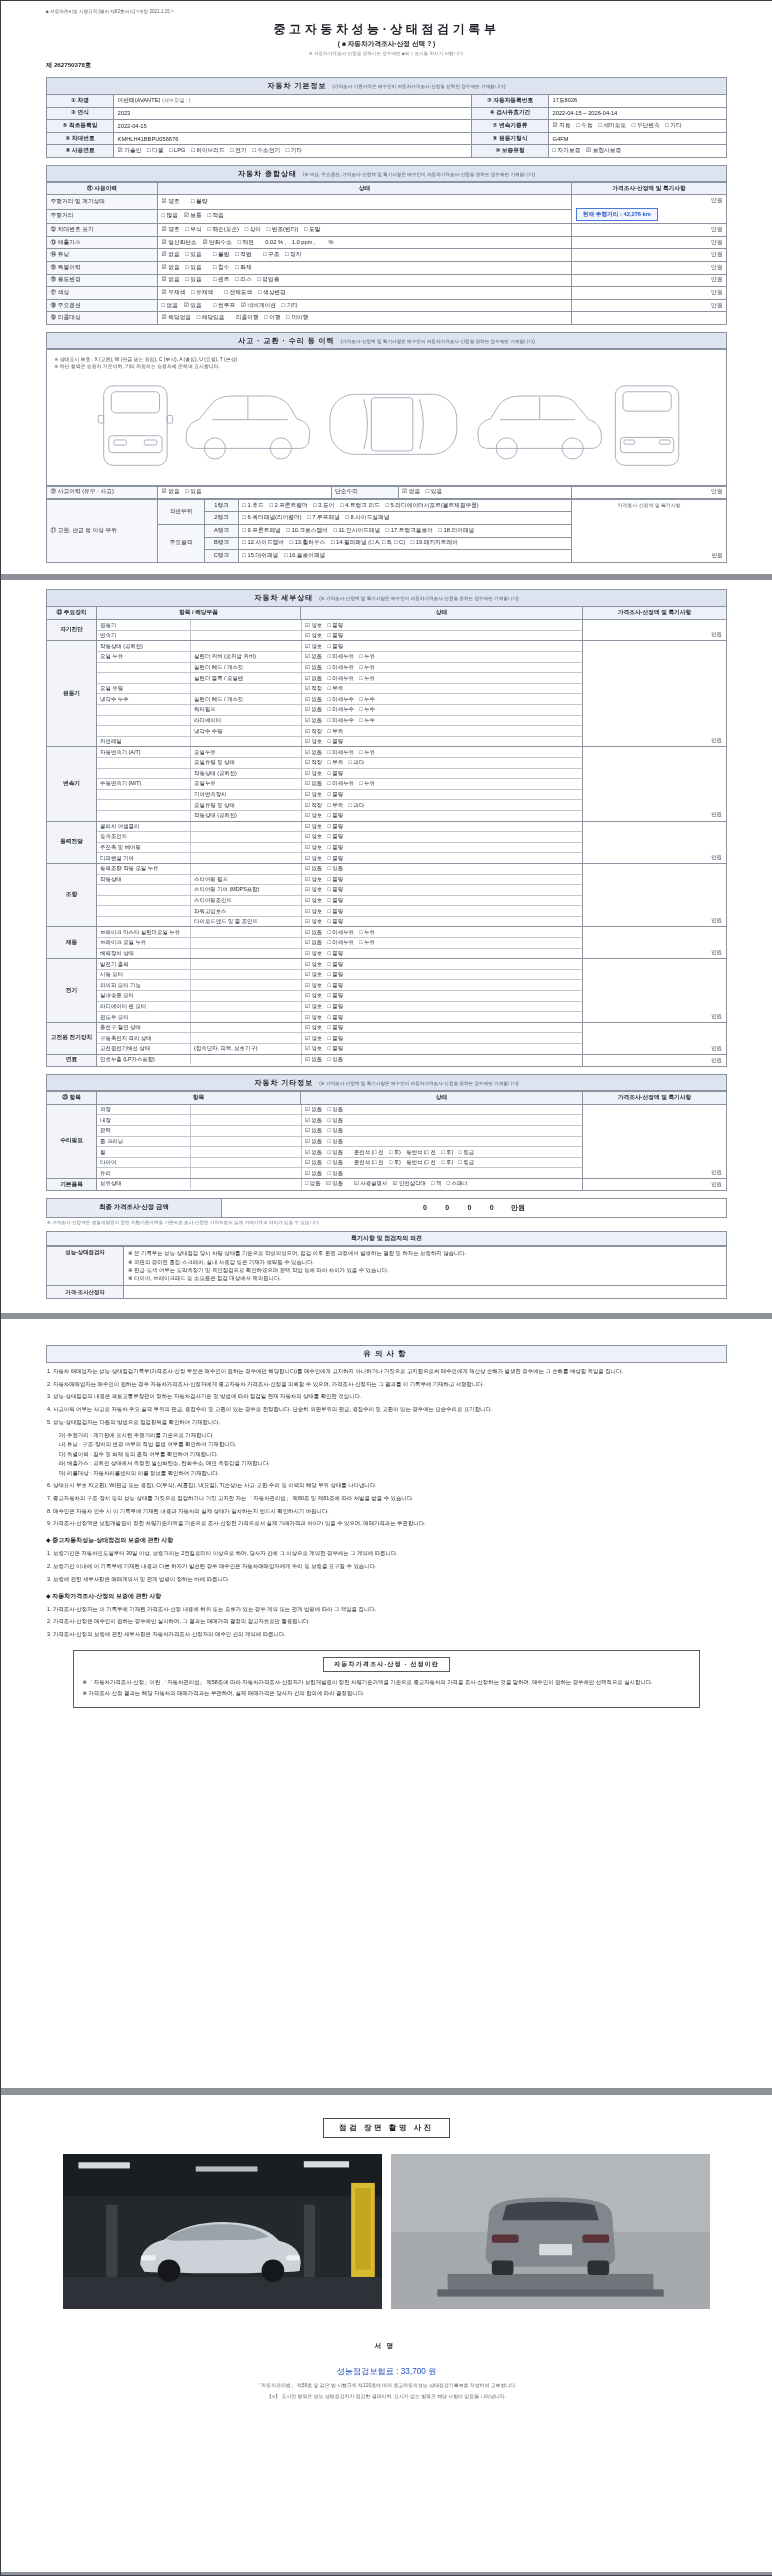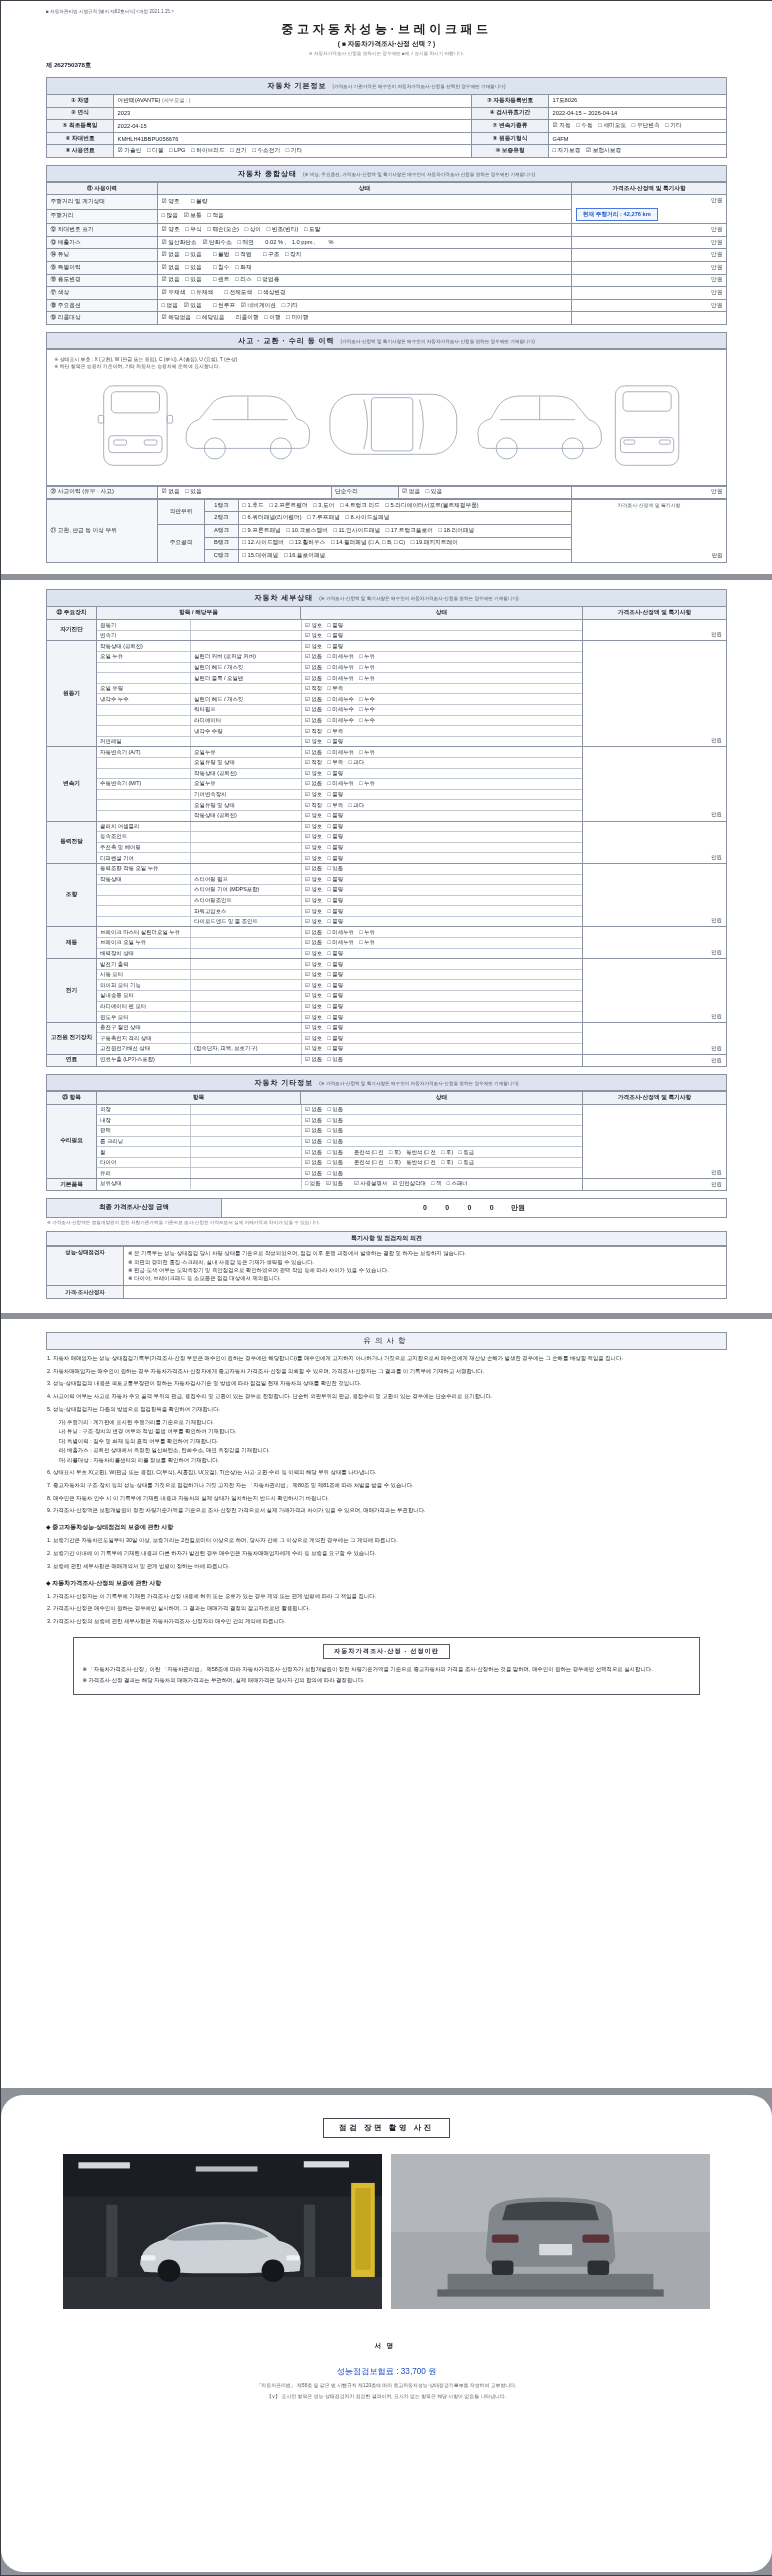--- a/index.html
+++ b/index.html
@@ -4,21 +4,21 @@
 <style>
   * { box-sizing: border-box; }
   html,body { margin:0; padding:0; }
   body { background:#8e9298; font-family:"Liberation Sans","DejaVu Sans",sans-serif; color:#1c1f26; }
   .frame { width:773px; min-height:2576px; margin:0 auto; background:#8e9298; border:0.5px solid #3a3f46; }
   .page { background:#ffffff; padding:8.2px 45px 11.3px; }
   .page-gap { height:6.2px; }
   .p1 { min-height:542px; }
   .p2 { min-height:733px; }
   .p3 { min-height:769px; }
-  .p4 { min-height:477px;border-radius:22px; }
+  .p4 { min-height:477px; }
 
   
   .law-ref { font-size:4.6px; color:#555a63; }
   .title-main { text-align:center; font-size:12px; font-weight:bold; letter-spacing:3.6px; margin:7.2px 0 2.1px; }
   .title-sub { text-align:center; font-size:6.7px; font-weight:bold; }
   .title-note { text-align:center; font-size:4.6px; color:#7b818b; margin-top:1.5px; }
   .doc-no { font-size:6.2px; font-weight:bold; margin:5.2px 0 1px; }
 
   
   .sec-bar { border:0.5px solid #8b93a0; background:#dde4ef; padding:2.6px 4.1px; text-align:center; margin-top:7.2px; }
@@ -74,21 +74,21 @@
   .fp-digits { letter-spacing:8.2px; margin-right:9.3px; }
   .fp-note { font-size:4.6px; color:#6b7180; margin:2.1px 1px 0; }
   .op-bar { border:0.5px solid #8b93a0; background:#eef1f7; font-weight:bold; font-size:6px; text-align:center; padding:2.1px; margin-top:6.2px; }
   .op-table { width:100%; border-collapse:collapse; table-layout:fixed; margin-top:-0.5px; }
   .op-table td { border:0.5px solid #8b93a0; font-size:5.4px; padding:2.6px 4.1px; vertical-align:top; }
   .op-who { width:77px; background:#f2f4f9; text-align:center; font-weight:bold; vertical-align:middle; }
   .op-text { white-space:pre-line; line-height:1.55; color:#2a2e36; min-height:43px; }
   .op-text.small { min-height:13.4px; }
 
   
-  .notice-box { border:0.5px solid #8b93a0; padding:3.1px 5.2px; text-align:center; background:#eef1f7; font-weight:normal; font-size:7.5px; letter-spacing:4.1px; margin-top:4px; }
+  .notice-box { border:0.5px solid #8b93a0; padding:3.1px 5.2px; text-align:center; background:#eef1f7; font-weight:bold; font-size:7.5px; letter-spacing:4.1px; margin-top:17px; }
   .n-item { font-size:5.4px; line-height:1.6; margin:4.1px 1px; text-align:justify; }
   .n-sub { font-size:5.4px; line-height:1.5; margin:1.5px 1px 1.5px 12.4px; }
   .n-sec-title { font-weight:bold; font-size:6px; margin:8.2px 0 2.1px; }
   .def-box { border:0.5px solid #565b63; margin:11.3px auto 0; width:92%; padding:6.2px 8.2px 7.2px; }
   .def-title { display:table; margin:0 auto 5.2px; border:0.5px solid #565b63; padding:2.1px 10.3px; font-weight:bold; font-size:6.2px; letter-spacing:1px; }
   .def-line { font-size:5.4px; line-height:1.6; margin:2.6px 0; text-align:justify; }
 
   
   .photo-title { display:table; margin:15.5px auto 15.5px; border:0.8px solid #454a52; padding:4.1px 15.5px; font-weight:bold; font-size:7.5px; letter-spacing:2.6px; }
   .photos { display:flex; justify-content:center; gap:9.3px; }
@@ -98,21 +98,21 @@
   .fee { text-align:center; margin-top:15.5px; color:#1d4fc4; font-weight:normal; font-size:8.2px; }
   .footer-note { text-align:center; font-size:4.9px; color:#565b63; margin-top:4.6px; }
 </style>
 </head>
 <body>
 
 <div class="frame">
 
   <section class="page p1">
     <div class="law-ref">■ 자동차관리법 시행규칙 [별지 제82호서식] &lt;개정 2021.1.15.&gt;</div>
-    <div class="title-main">중고자동차성능·브레이크패드</div>
+    <div class="title-main">중고자동차성능·상태점검기록부</div>
     <div class="title-sub">( ■ 자동차가격조사·산정 선택 ? )</div>
     <div class="title-note">※ 자동차가격조사·산정을 원하시는 경우에만 ■에 √ 표시를 하시기 바랍니다.</div>
     <div class="doc-no">제 262750378호</div>
 
     <div class="sec-bar">
       <span class="sec-title">자동차 기본정보</span>
       <span class="sec-note">(가격조사 기준가격은 매수인이 자동차가격조사·산정을 선택한 경우에만 기재합니다)</span>
     </div>
     <table class="form">
       <colgroup>

